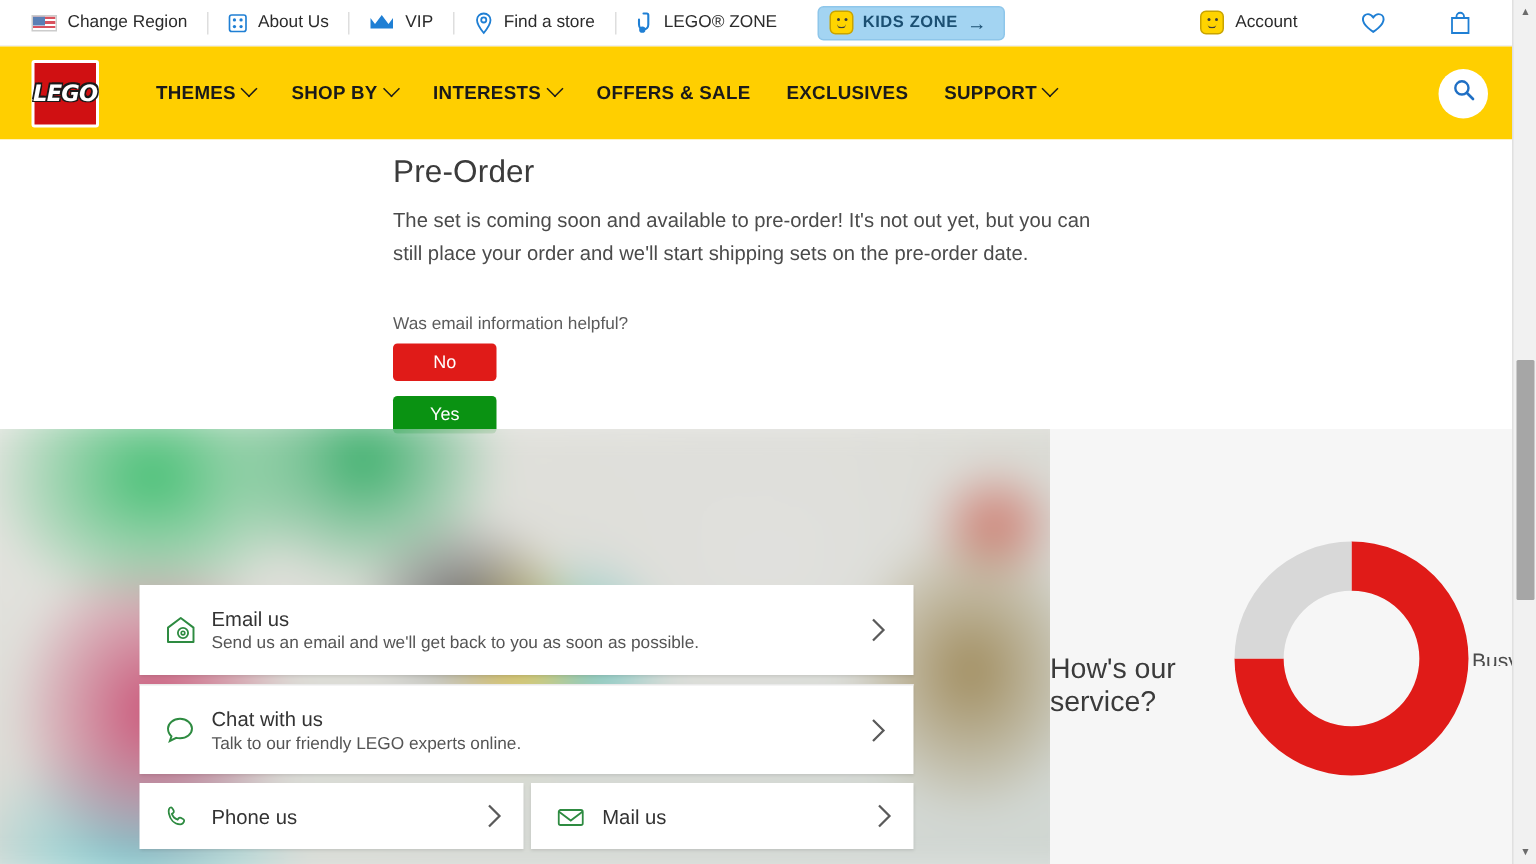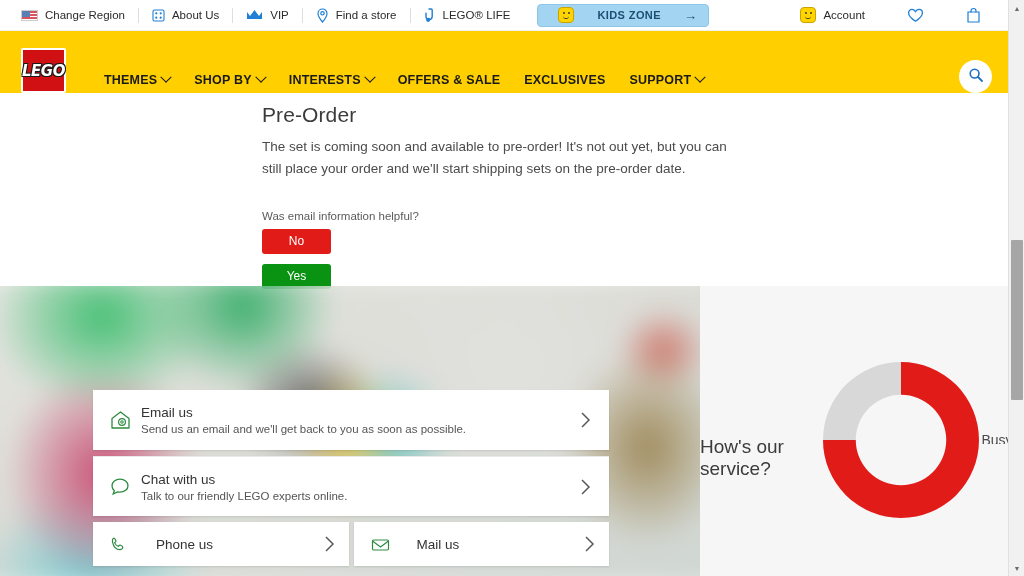--- a/index.html
+++ b/index.html
@@ -27,25 +27,25 @@
     height: 31px;
     font-size: 11.5px;
     color: #2b2b2b;
     white-space: nowrap;
     cursor: pointer;
   }
   .util-sep { width: 1px; height: 15px; background: #dedede; }
   .util-right { margin-left: auto; display: flex; align-items: center; gap: 16px; padding-right: 6px; }
 
   .kids-zone {
-    display: flex; align-items: center; gap: 23px;
+    display: flex; align-items: center; gap: 6px;
     background: #a3d4f2;
     border: 1px solid #8ec6ea;
     border-radius: 4px;
-    padding: 4px 11px 4px 20px;
+    padding: 4px 11px 4px 7px;
     margin-left: 14px;
     height: 23px;
     cursor: pointer;
   }
   .kids-zone .kz-label {
     font-size: 11px; font-weight: bold; color: #1b4f72; letter-spacing: .4px;
   }
   .kz-arrow { font-size: 13px; color: #1b4f72; line-height: 1; }
 
   
@@ -71,21 +71,21 @@
     border-bottom: 1.4px solid #3b3b3b; border-radius: 0 0 6px 6px;
   }
 
   .icon-blue { color: #1f7fd4; display: flex; align-items: center; flex: none; }
 
   
   .main-nav {
     position: absolute; top: 31px; left: 0;
     width: 1008px; height: 62px;
     background: #ffcf00;
-    display: flex; align-items: flex-end;
+    display: flex; align-items: center;
   }
   .lego-logo {
     width: 45px; height: 45px; margin-left: 21px;
     background: #d01012; border: 2px solid #ffffff;
     border-radius: 2px;
     display: flex; align-items: center; justify-content: center;
     cursor: pointer; flex: none;
   }
   .lego-logo .word {
     font-family: "DejaVu Sans", sans-serif;
@@ -164,21 +164,21 @@
   }
   .card-big { height: 60px; }
   .card-big + .card-big { border-top: 1px solid #e9e9e9; margin-top: 6px; }
   .card-icon { width: 31px; flex: none; display: flex; align-items: center; justify-content: flex-start; color: #2e8b41; }
   .card-text { flex: 1; min-width: 0; }
   .card-title { font-size: 13.5px; color: #333333; margin-bottom: 3px; }
   .card-sub { font-size: 11.5px; color: #555555; }
   .card-arrow { flex: none; color: #5a5a5a; display: flex; align-items: center; }
   .card-row { display: flex; gap: 5px; margin-top: 6px; }
   .card-small { height: 44px; flex: 1; padding: 0 14px 0 17px; }
-  .card-small .card-title { margin-bottom: 0; margin-left: 15px; }
+  .card-small .card-title { margin-bottom: 0; }
 
   
   .service-panel {
     position: absolute; top: 286px; left: 700px;
     width: 308px; height: 290px;
     background: #f6f6f6;
     display: flex; flex-direction: row; align-items: center;
   }
   .service-title {
     margin-top: 54px;
@@ -260,21 +260,21 @@
     </div>
     <div class="util-sep"></div>
 
     <div class="util-item">
       <span class="icon-blue">
         <svg width="12" height="15" viewBox="0 0 12 15">
             <path d="M5 1h2.2c.6 0 1 .5 1 1.1v6.2c0 1.9-1.3 3.2-3 3.2S2 10.2 2 8.3V5.1" fill="none" stroke="#1f7fd4" stroke-width="1.4" stroke-linecap="round"></path>
             <circle cx="4.2" cy="11.8" r="2.1" fill="#1f7fd4"></circle>
           </svg>
       </span>
-      <span>LEGO® LIFE</span>
+      <span>LEGO® ZONE</span>
     </div>
 
     <div class="kids-zone">
       <span class="minifig">
           <span class="smile"></span>
         </span>
       <span class="kz-label">KIDS ZONE</span>
       <span class="kz-arrow">→</span>
     </div>
 

